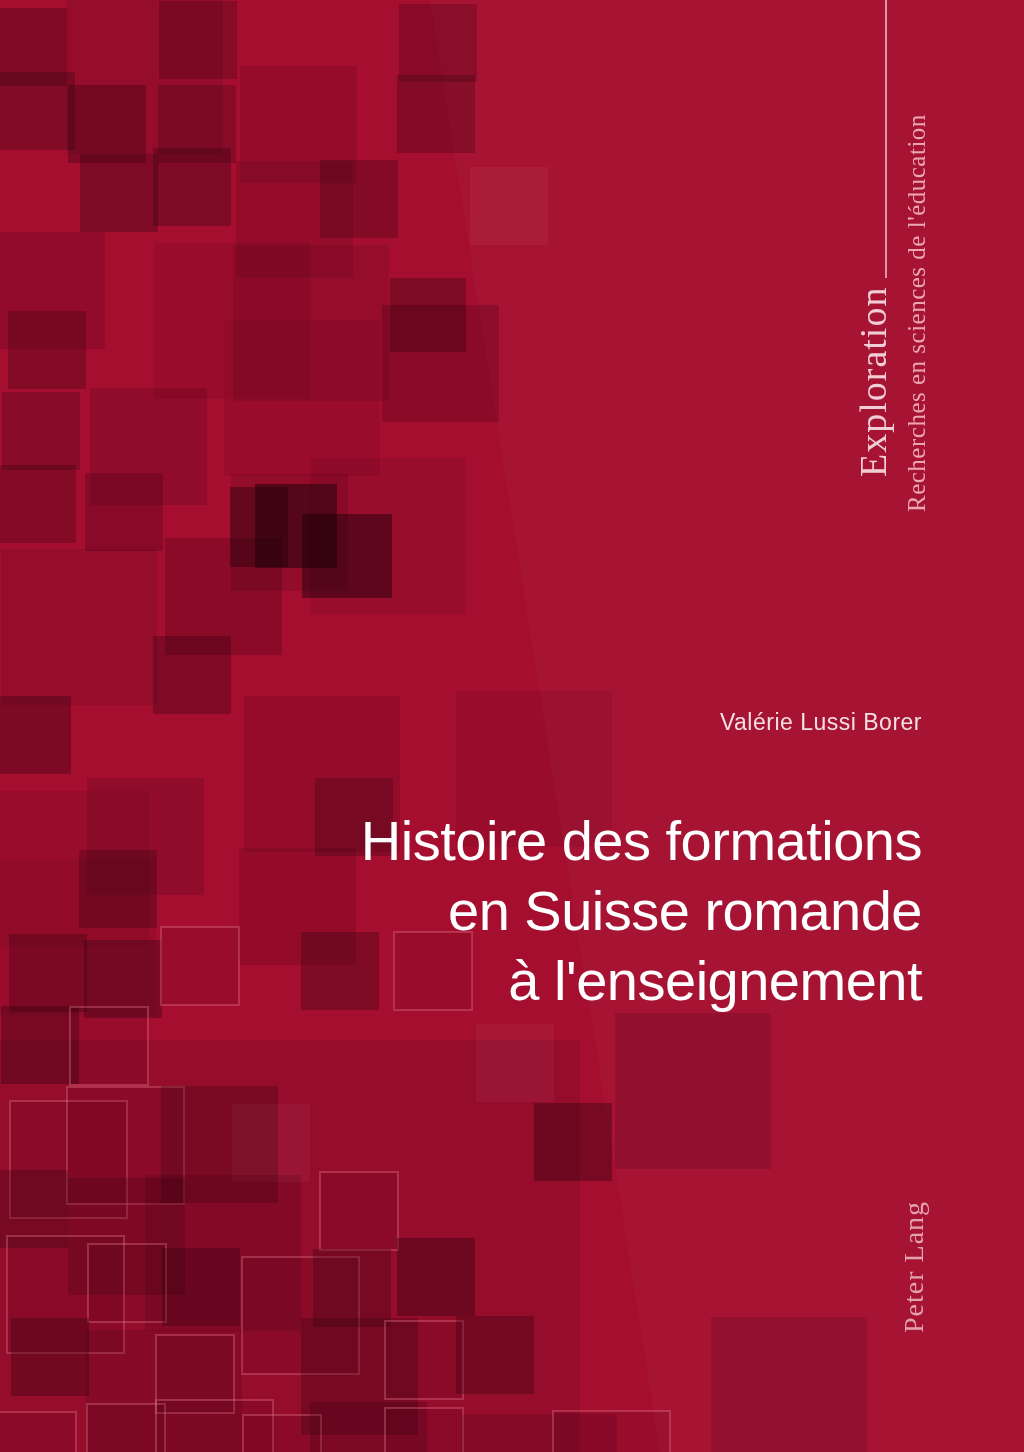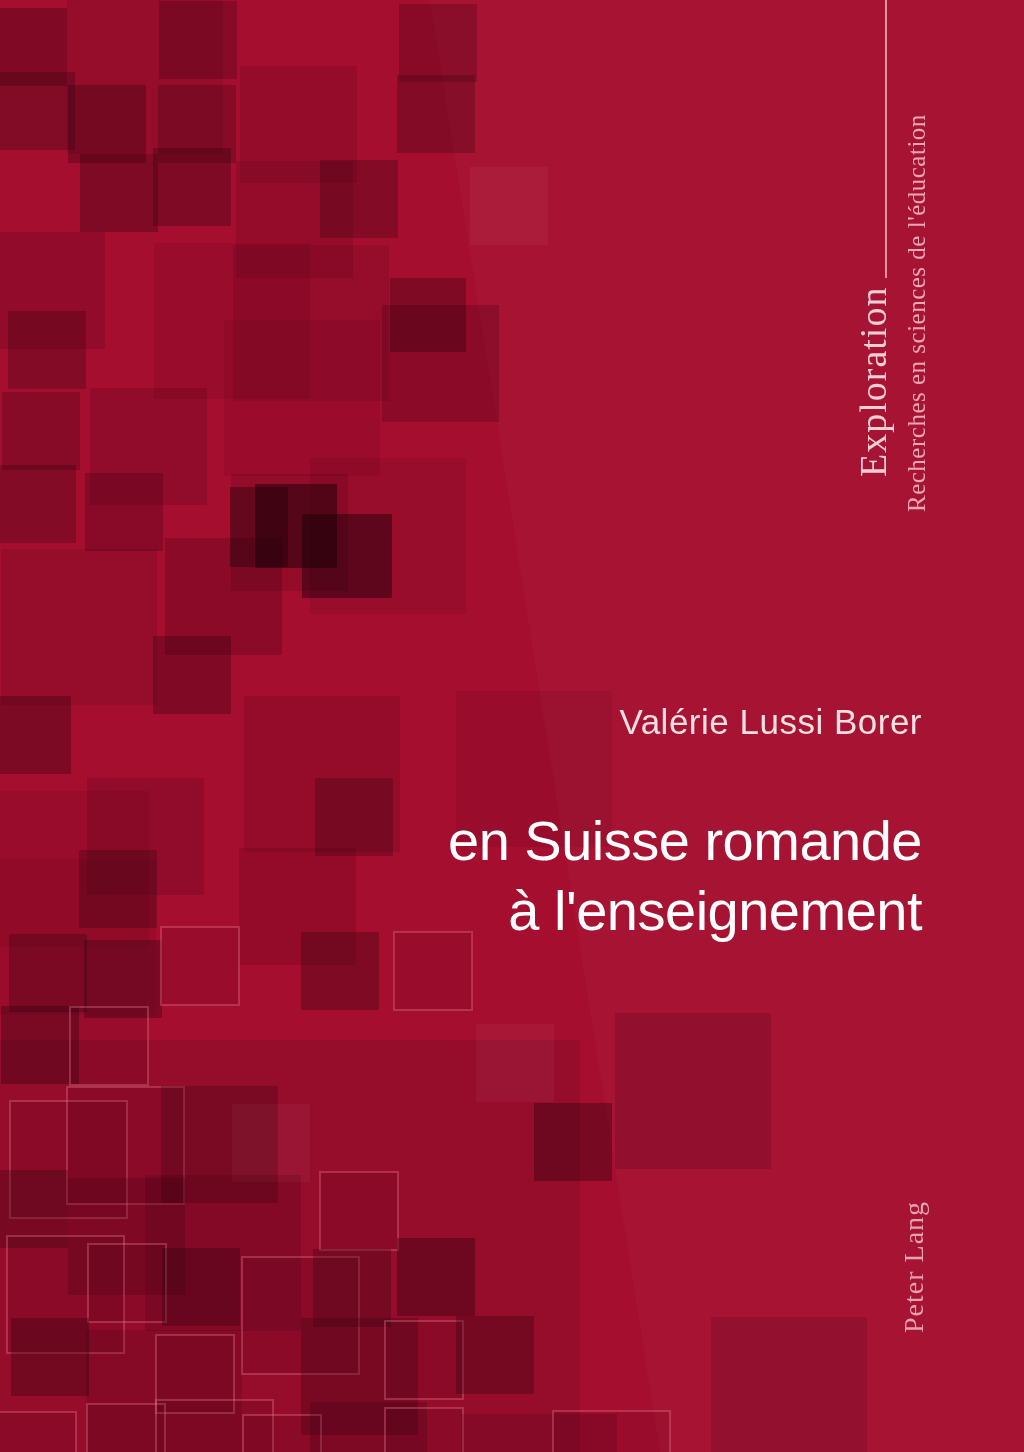--- a/index.html
+++ b/index.html
@@ -36,21 +36,21 @@
     position:absolute;left:902px;top:512px;width:452px;height:30px;
     transform:rotate(-90deg);transform-origin:0 0;
     font-family:"Liberation Serif", serif;
     font-size:25px;line-height:30px;letter-spacing:0.5px;
     color:var(--series-sub,#eaa6b3);
     white-space:nowrap;
   }
   
   .author{
     position:absolute;right:102px;top:700px;
-    font-size:35px;line-height:44px;letter-spacing:0.5px;
+    font-size:23px;line-height:44px;letter-spacing:0.5px;
     color:var(--author,#f4dfe3);
     white-space:nowrap;
   }
   
   .book-title{
     position:absolute;right:102px;top:806px;
     text-align:right;
     font-size:56px;line-height:70px;letter-spacing:-0.5px;
     color:var(--title,#ffffff);
   }
@@ -159,19 +159,20 @@
   <div class="series-banner">
     <span class="series-name">Exploration</span>
     <span class="series-rule"></span>
   </div>
 
   <div class="series-subtitle">Recherches en sciences de l'éducation</div>
 
   <div class="author">Valérie Lussi Borer</div>
 
   <div class="book-title">
+    <span class="title-line">Histoire des formations</span>
     <span class="title-line">en Suisse romande</span>
     <span class="title-line">à l'enseignement</span>
   </div>
 
   <div class="publisher">Peter Lang</div>
 
 </div>
 
 </body></html>

